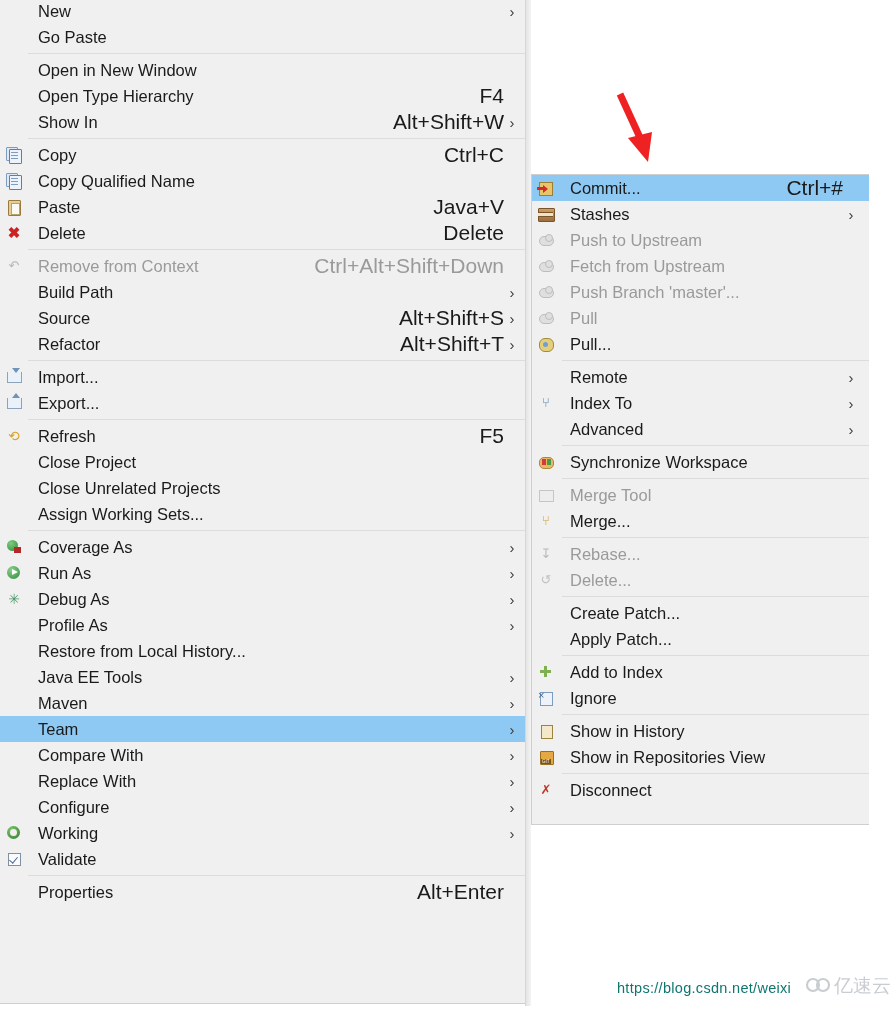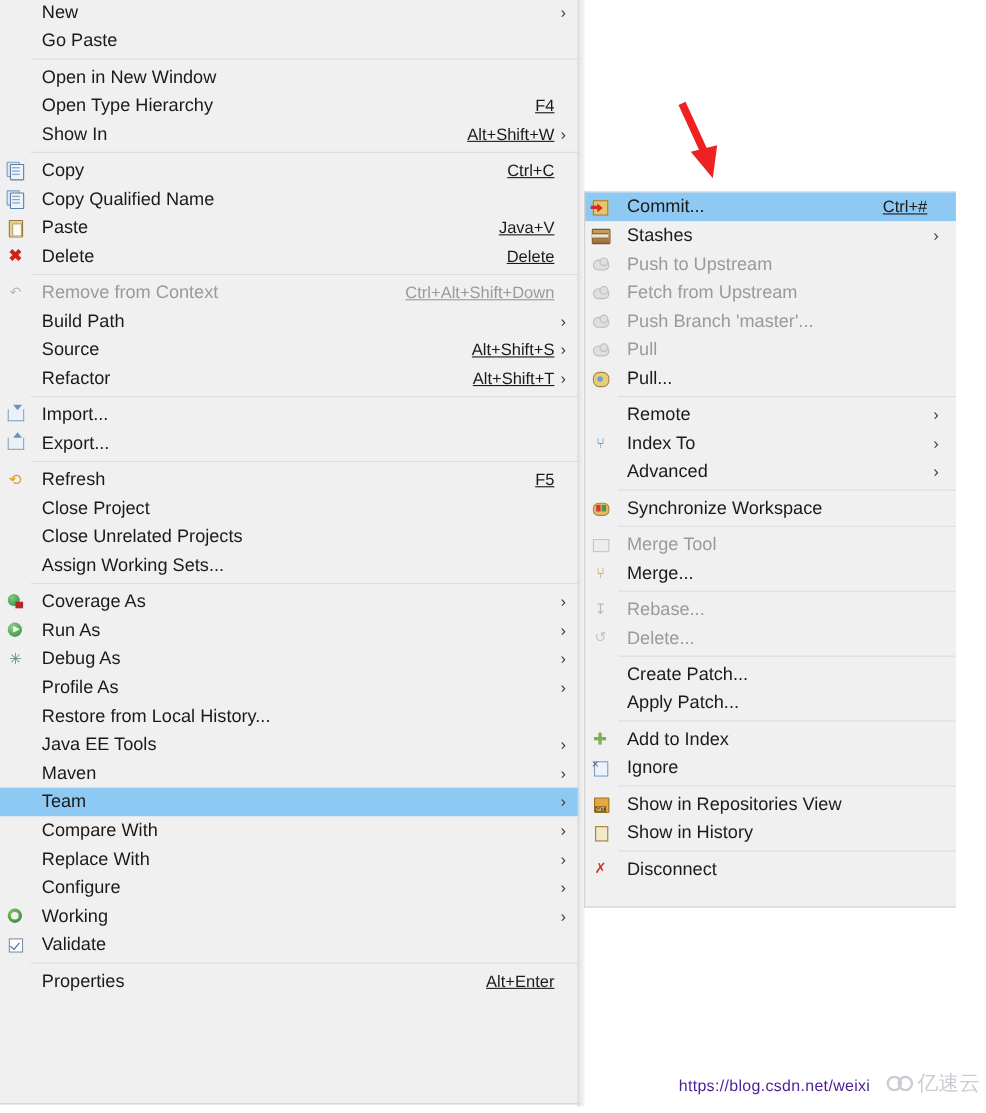--- a/index.html
+++ b/index.html
@@ -39,21 +39,21 @@
   .row.disabled{ color:#9a9a9a; }
   .row.selected{ background:#8ec9f3; }
   .ico{
     width:28px; min-width:28px;
     height:26px;
     display:flex; align-items:center; justify-content:center;
     position:relative;
   }
   .label{ flex:0 0 auto; padding-left:10px; }
   .spacer{ flex:1 1 auto; }
-  .accel{ padding-left:24px; font-size:15px;text-decoration:underline; }
+  .accel{ padding-left:24px; font-size:21px; }
   .arrow{
     width:16px; min-width:16px; text-align:center;
     font-size:15px; color:#3a3a3a; line-height:1;
   }
   .arrow.none{ color:transparent; }
   .sep{
     height:1px; background:#dcdcdc; margin:3px 0 3px 28px;
   }
   #submenu .sep{ margin-left:30px; }
 
@@ -220,21 +220,21 @@
     background:#7a5518;padding:0 1px;line-height:5px;
   }
   .disc{ color:#c0392b;font-size:13px;line-height:16px;display:block;text-align:center;}
 
   
   #red-arrow{ position:absolute; left:612px; top:88px; pointer-events:none; }
 
   
   #watermark{
     position:absolute; left:617px; top:980px;
-    font-size:14.5px; color:#4c1d95; letter-spacing:.3px;
+    font-size:14.5px; color:#0f766e; letter-spacing:.3px;
     white-space:nowrap;
   }
   #logo-mark{
     position:absolute; left:805px; top:975px;
     display:flex;align-items:center;gap:3px;color:#c9cdd2;
   }
   #logo-mark .cn{ font-size:19px;line-height:19px;font-weight:normal; }
   
   #menu-edge{
     position:absolute;left:525px;top:0;width:5px;height:1006px;
@@ -746,34 +746,34 @@
         </span>
       </span>
       <span class="label">Ignore</span>
       <span class="spacer"></span>
       <span class="arrow none">›</span>
     </div>
     <div class="sep"></div>
     <div class="row">
       <span class="ico">
         <span class="i">
+          <span class="hist"></span>
+        </span>
+      </span>
+      <span class="label">Show in History</span>
+      <span class="spacer"></span>
+      <span class="arrow none">›</span>
+    </div>
+    <div class="row">
+      <span class="ico">
+        <span class="i">
           <span class="repo"></span>
         </span>
       </span>
       <span class="label">Show in Repositories View</span>
-      <span class="spacer"></span>
-      <span class="arrow none">›</span>
-    </div>
-    <div class="row">
-      <span class="ico">
-        <span class="i">
-          <span class="hist"></span>
-        </span>
-      </span>
-      <span class="label">Show in History</span>
       <span class="spacer"></span>
       <span class="arrow none">›</span>
     </div>
     <div class="sep"></div>
     <div class="row">
       <span class="ico">
         <span class="i">
           <span class="disc">✗</span>
         </span>
       </span>

